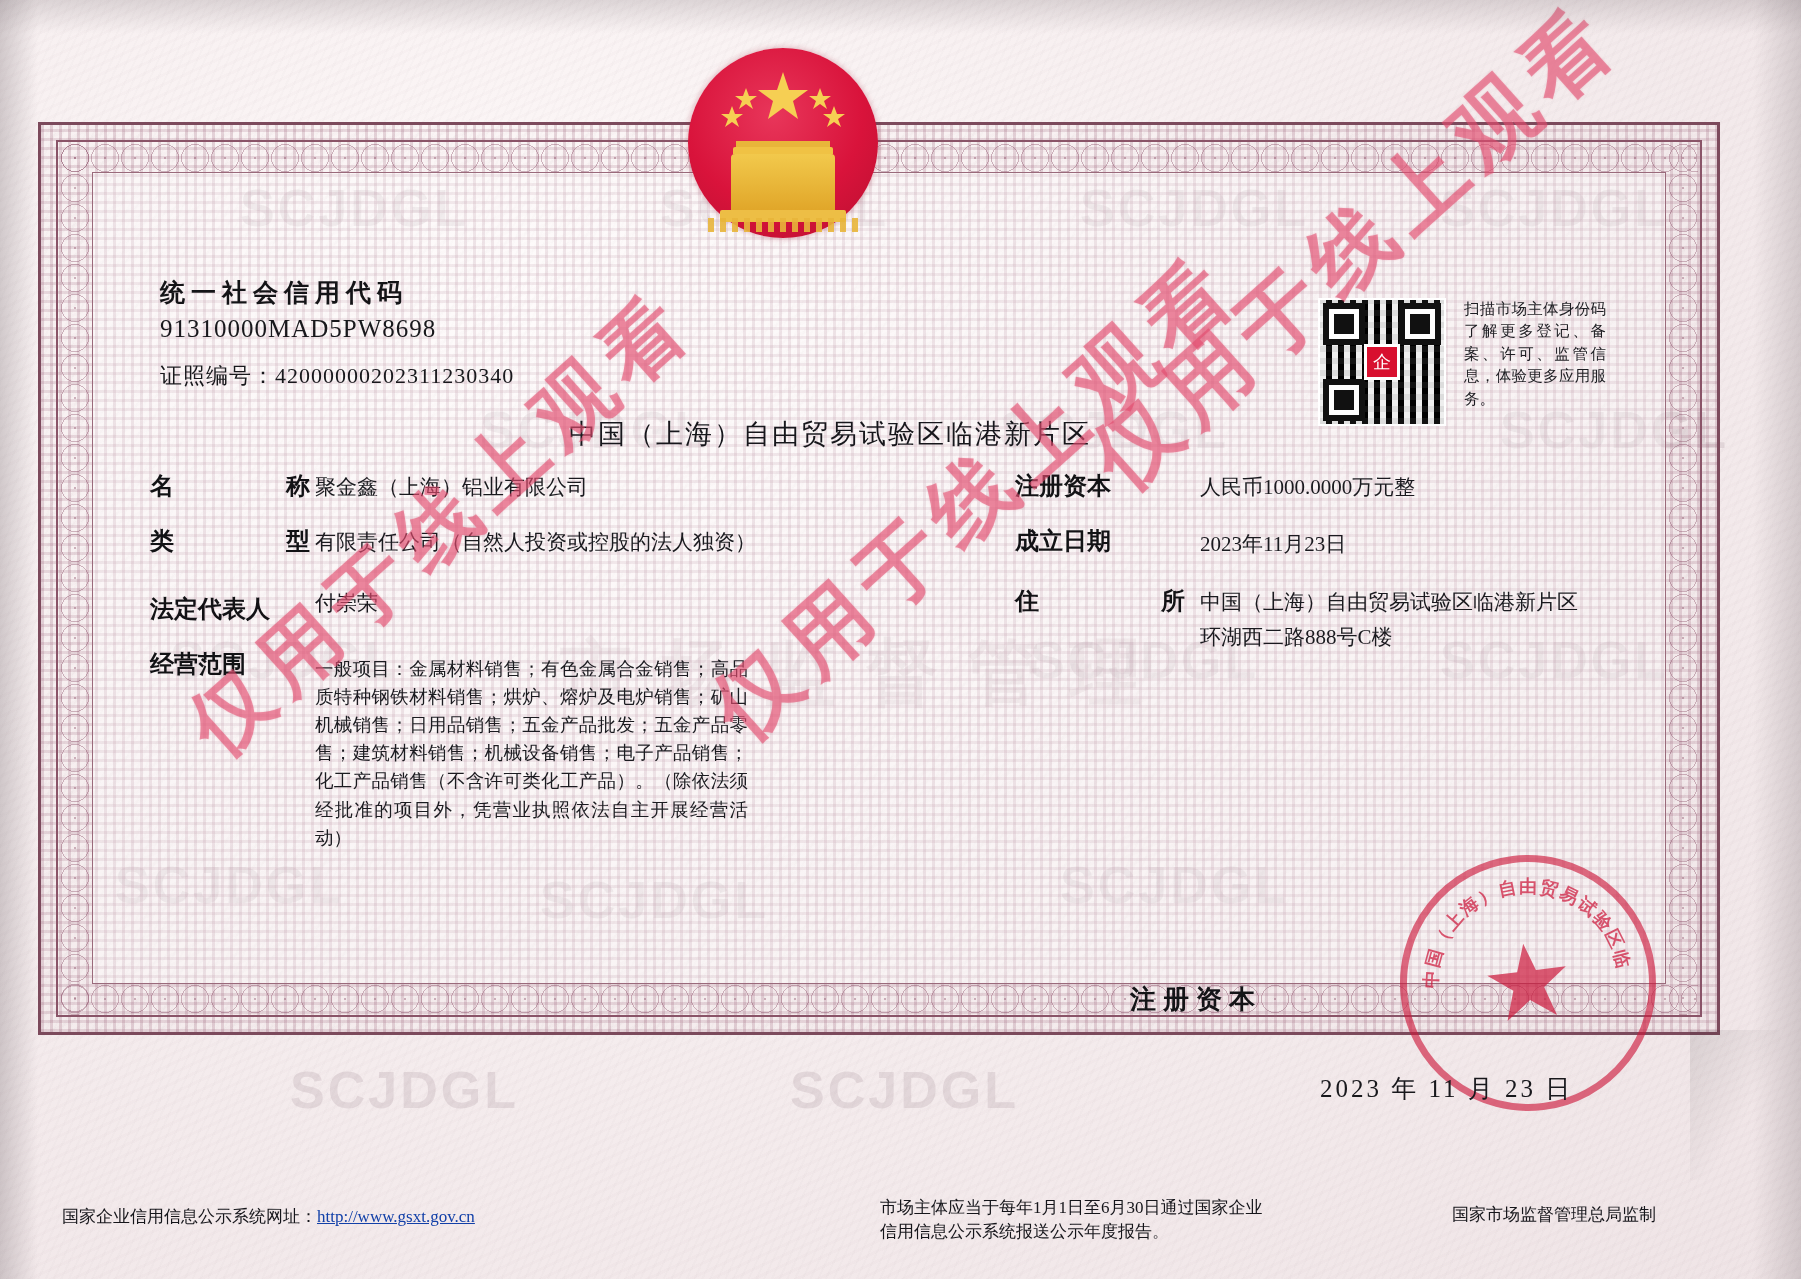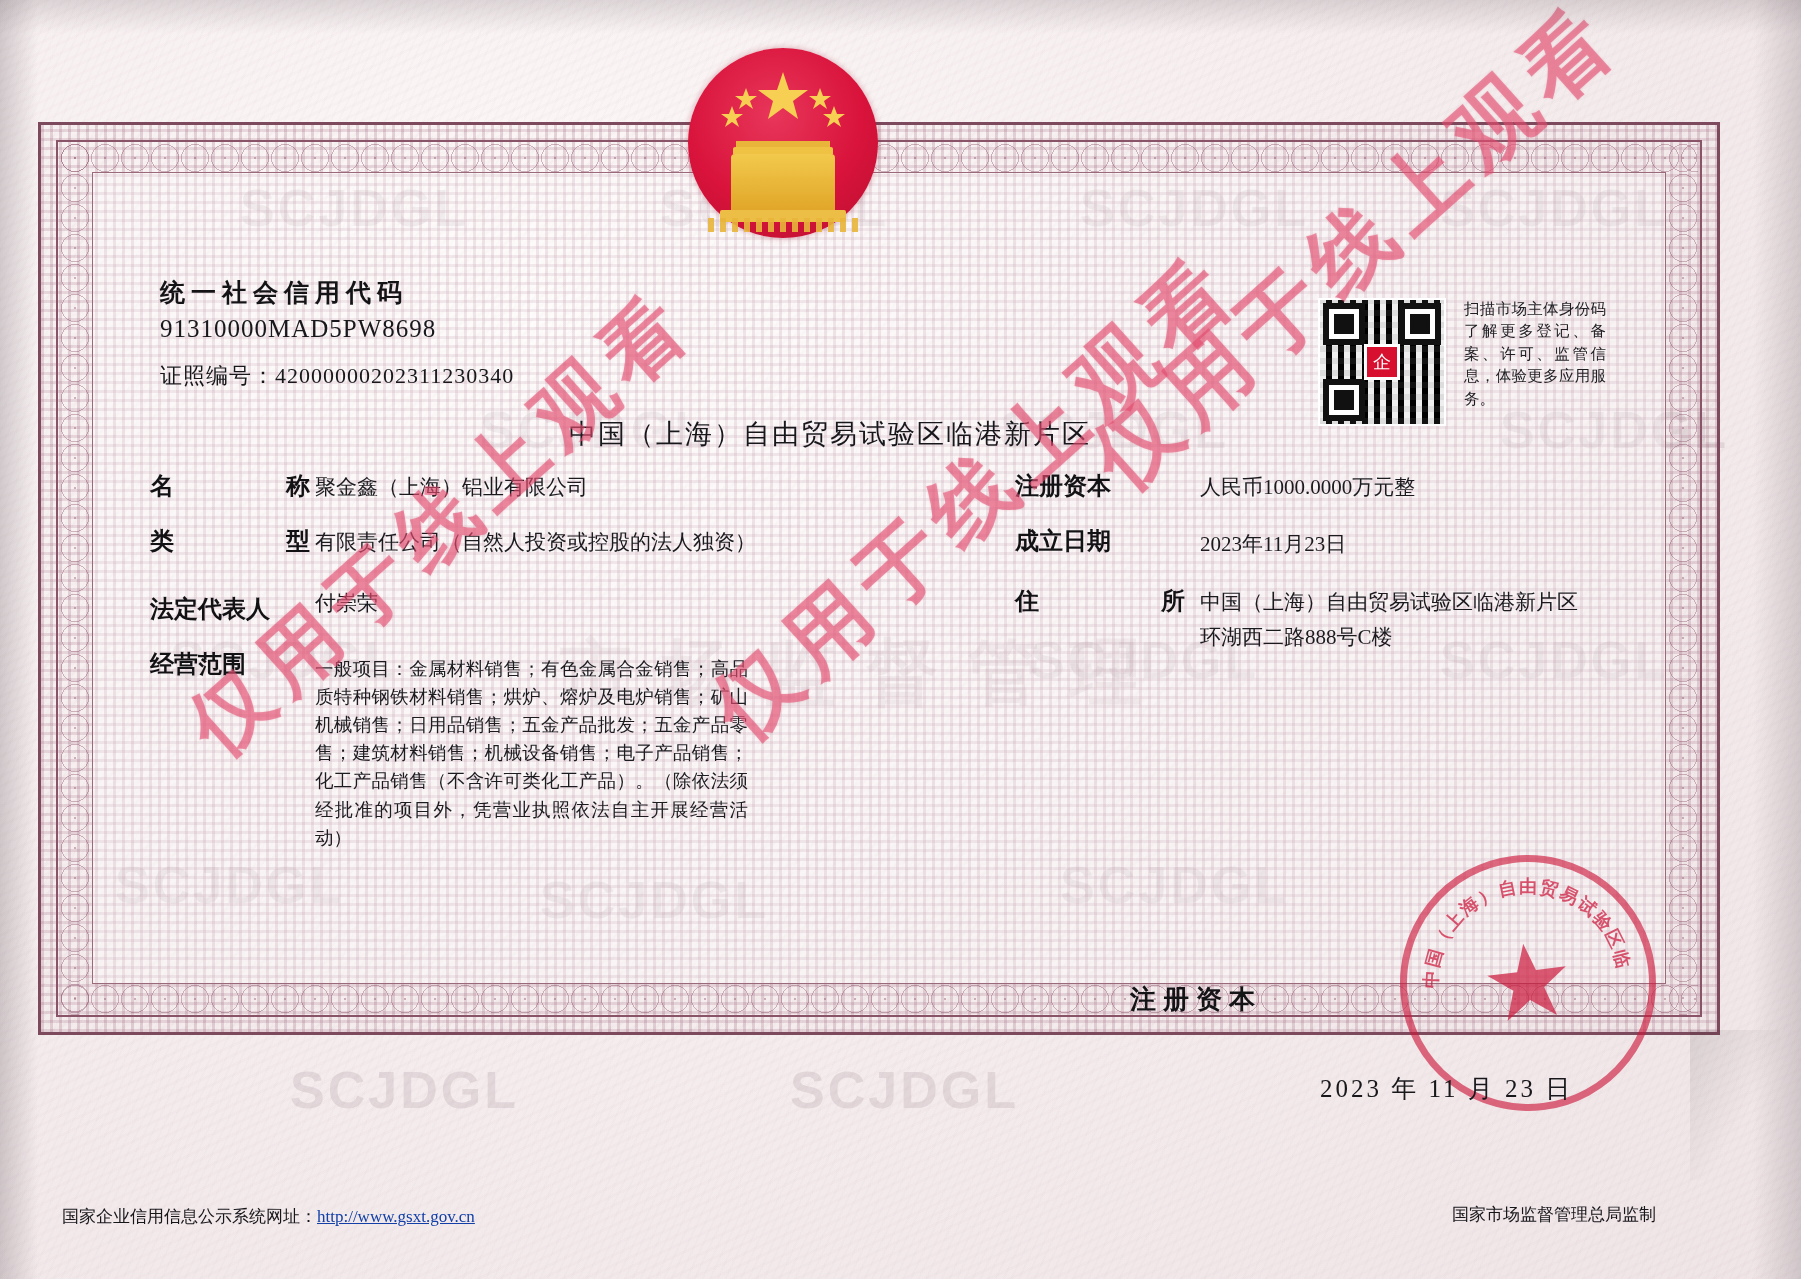--- a/index.html
+++ b/index.html
@@ -422,20 +422,21 @@
     <span>日</span>
   </div>
 
   <div class="wm-red cn" id="wm-red-1">仅用于线上观看</div>
   <div class="wm-red cn" id="wm-red-2">仅用于线上观看</div>
   <div class="wm-red cn" id="wm-red-3">仅用于线上观看</div>
 
   <div class="footer-text cn" id="footer-left">
     <span>国家企业信用信息公示系统网址：</span><a href="#">http://www.gsxt.gov.cn</a>
   </div>
+  <div class="footer-text cn" id="footer-center">市场主体应当于每年1月1日至6月30日通过国家企业信用信息公示系统报送公示年度报告。</div>
   <div class="footer-text cn" id="footer-right">国家市场监督管理总局监制</div>
 
   <div class="edge-shadow-left"></div>
   <div class="edge-shadow-top"></div>
   <div class="edge-shadow-right"></div>
   <div class="crease"></div>
 
 </div>
 
 </body></html>

